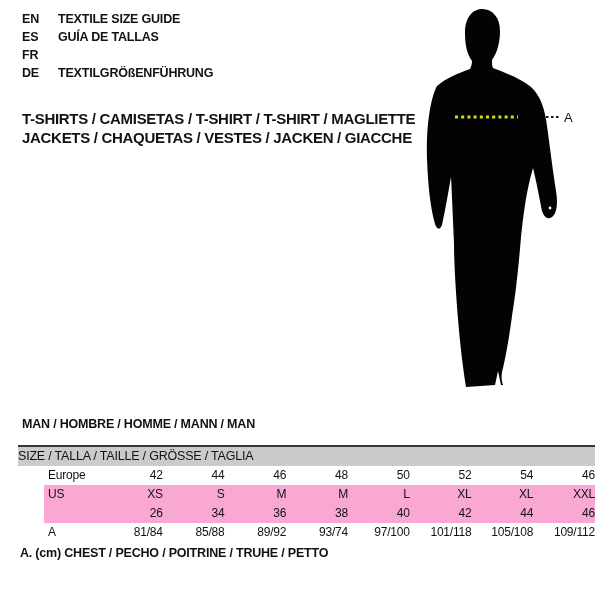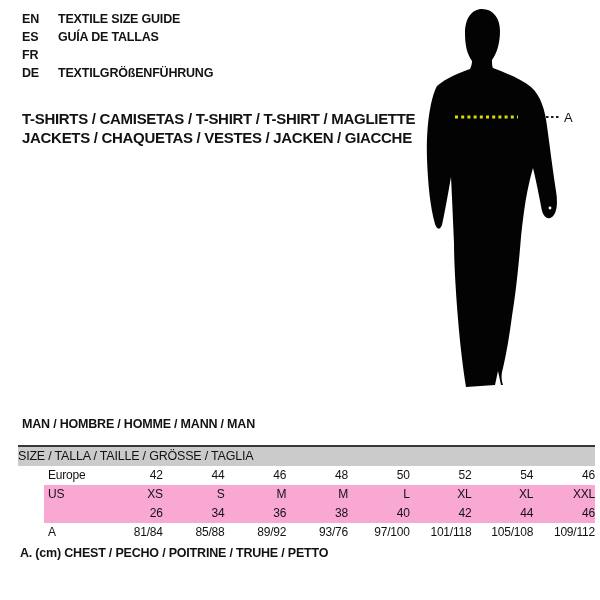--- a/index.html
+++ b/index.html
@@ -214,21 +214,21 @@
       <span class="tcell">42</span>
       <span class="tcell">44</span>
       <span class="tcell">46</span>
     </div>
 
     <div class="trow">
       <span class="tlabel">A</span>
       <span class="tcell">81/84</span>
       <span class="tcell">85/88</span>
       <span class="tcell">89/92</span>
-      <span class="tcell">93/76</span>
+      <span class="tcell">93/74</span>
       <span class="tcell">97/100</span>
       <span class="tcell">101/118</span>
       <span class="tcell">105/108</span>
       <span class="tcell">109/112</span>
     </div>
   </div>
 
   <div class="footnote">A. (cm) CHEST / PECHO / POITRINE / TRUHE / PETTO</div>
 
 </div>

